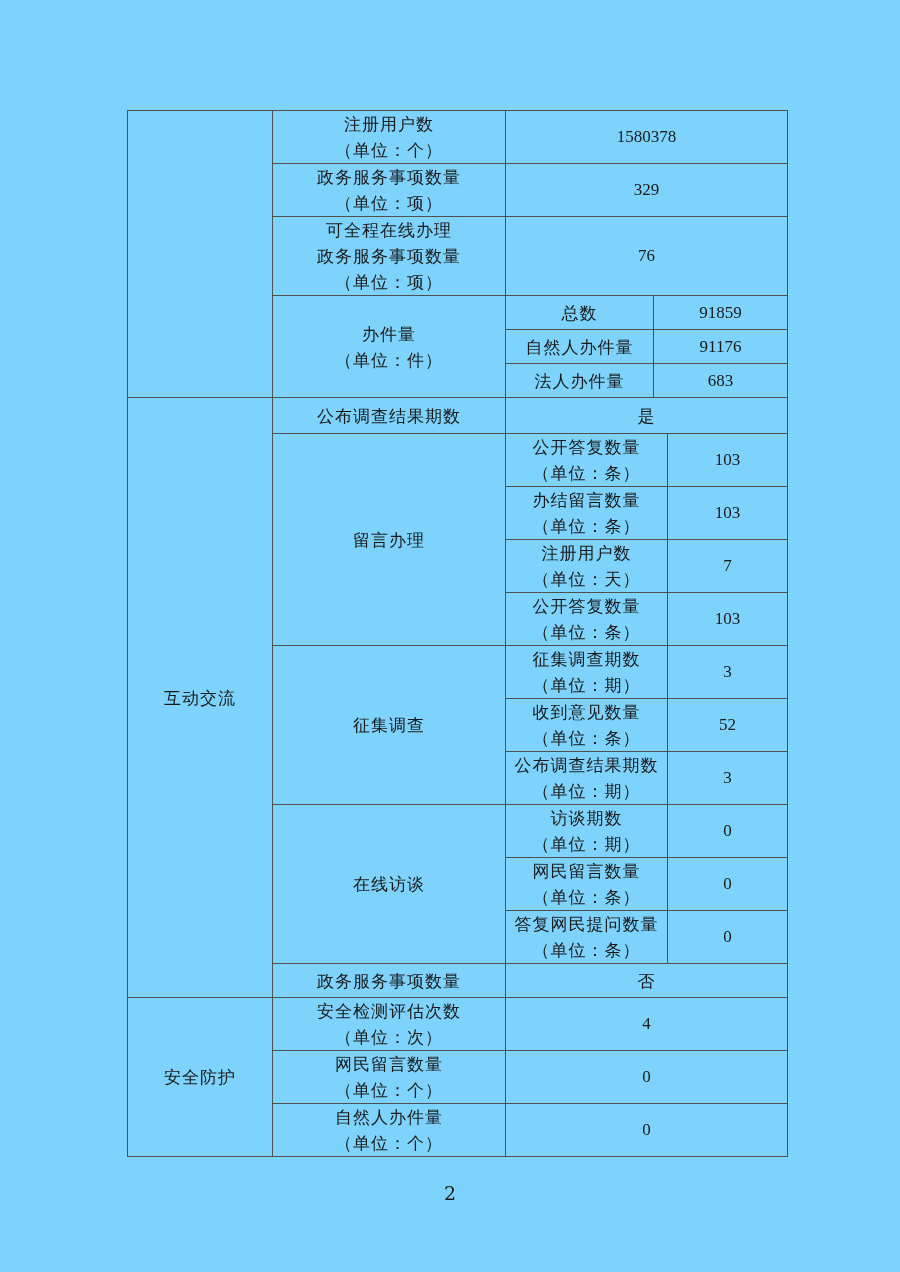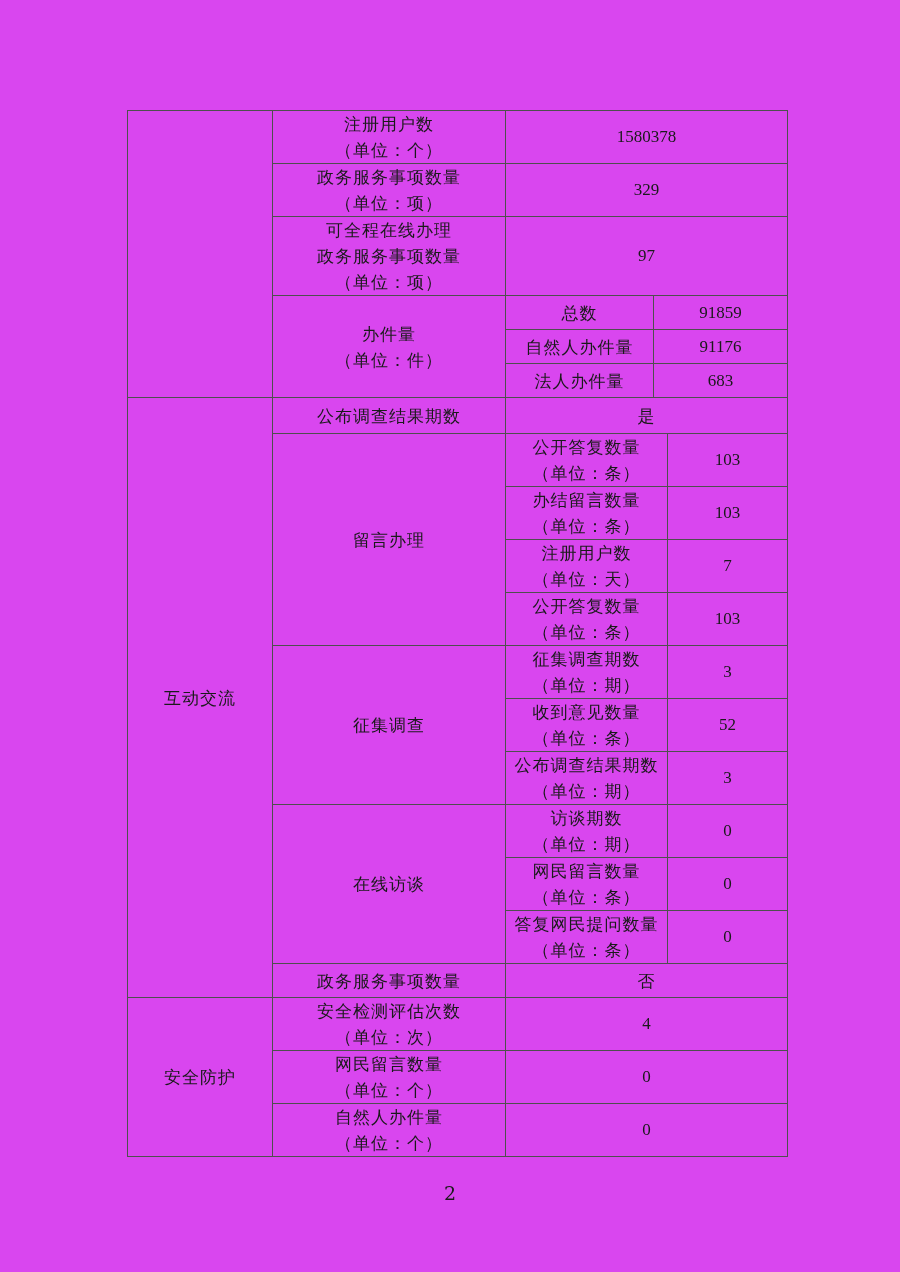--- a/index.html
+++ b/index.html
@@ -1,20 +1,20 @@
 <!DOCTYPE html>
 <html><head>
 <meta charset="utf-8">
 <style>
   html, body { margin: 0; padding: 0; background: #ffffff; }
   .page {
     position: relative;
     width: 900px;
     height: 1272px;
-    background: #d946ef;
+    background: #7dd3fc;
     font-family: "DejaVu Serif", "Liberation Serif", serif;
     color: #1a1a1a;
     overflow: hidden;
   }
   .report-table {
     position: absolute;
     left: 127px;
     top: 110px;
     width: 660px;
     border-collapse: collapse;
@@ -72,21 +72,21 @@
       </tr>
       <tr class="h53">
         <td>政务服务事项数量
 （单位：项）</td>
         <td colspan="3" class="num">329</td>
       </tr>
       <tr class="h74">
         <td>可全程在线办理
 政务服务事项数量
 （单位：项）</td>
-        <td colspan="3" class="num">97</td>
+        <td colspan="3" class="num">76</td>
       </tr>
       <tr class="h34">
         <td rowspan="3">办件量
 （单位：件）</td>
         <td>总数</td>
         <td colspan="2" class="num">91859</td>
       </tr>
       <tr class="h34">
         <td>自然人办件量</td>
         <td colspan="2" class="num">91176</td>

